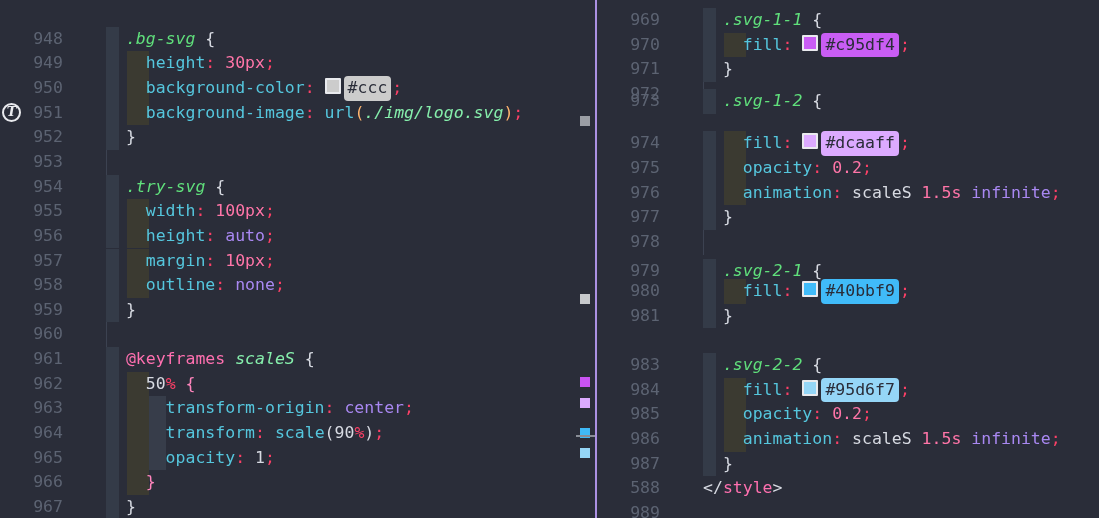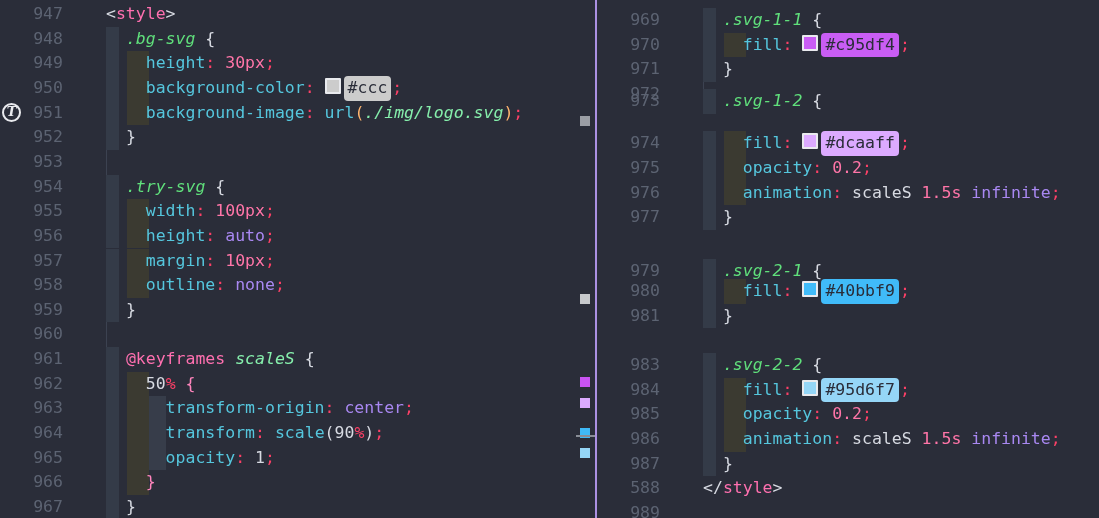--- a/index.html
+++ b/index.html
@@ -43,21 +43,20 @@
   }
   .ruler{position:absolute; top:0; right:0; width:20px; height:518px; z-index:5;}
   .rmark{position:absolute; left:5px; width:10px; height:10px;}
   .rcursor{position:absolute; left:1px; width:19px; height:2px; background:#898d96;}
 </style>
 </head>
 <body>
 
 <div class="editor">
   <div class="pane pane-left" id="pane-left">
-      <div class="line" style="top: 2px;"><span class="ln">947</span><span class="code"><span class="tk-punc">&lt;</span><span class="tk-tag">style</span><span class="tk-punc">&gt;</span></span></div>
       <div class="line" style="top: 26.65px; padding-left: 7px;"><span class="ibar" style="left: 106px; width: 13px; background: rgb(52, 59, 72);"></span><span class="ln">948</span><span class="code"><span class="tk-ws">  </span><span class="tk-sel">.bg-svg</span><span class="tk-punc"> {</span></span></div>
       <div class="line" style="top: 51.3px;"><span class="ibar" style="left: 106px; width: 13px; background: rgb(52, 59, 72);"></span><span class="ibar" style="left: 127px; width: 22px; background: rgb(59, 58, 49);"></span><span class="ln">949</span><span class="code"><span class="tk-ws">    </span><span class="tk-prop">height</span><span class="tk-op">:</span><span class="tk-ws"> </span><span class="tk-num">30px</span><span class="tk-op">;</span></span></div>
       <div class="line" style="top: 75.95px;"><span class="ibar" style="left: 106px; width: 13px; background: rgb(52, 59, 72);"></span><span class="ibar" style="left: 127px; width: 22px; background: rgb(59, 58, 49);"></span><span class="ln">950</span><span class="code"><span class="tk-ws">    </span><span class="tk-prop">background-color</span><span class="tk-op">:</span><span class="tk-ws"> </span><span class="swatch" style="background: rgb(204, 204, 204);"></span><span class="chip" style="background: rgb(204, 204, 204);">#ccc</span><span class="tk-op">;</span></span></div>
       <div class="line" style="top: 100.6px;"><span class="ibar" style="left: 106px; width: 13px; background: rgb(52, 59, 72);"></span><span class="ibar" style="left: 127px; width: 22px; background: rgb(59, 58, 49);"></span><span class="gutter-icon" style="top: 2px;">T</span><span class="ln">951</span><span class="code"><span class="tk-ws">    </span><span class="tk-prop">background-image</span><span class="tk-op">:</span><span class="tk-ws"> </span><span class="tk-fn">url</span><span class="tk-str">(</span><span class="tk-stri">./img/logo.svg</span><span class="tk-str">)</span><span class="tk-op">;</span></span></div>
       <div class="line" style="top: 125.25px;"><span class="ibar" style="left: 106px; width: 13px; background: rgb(52, 59, 72);"></span><span class="ln">952</span><span class="code"><span class="tk-ws">  </span><span class="tk-punc">}</span></span></div>
       <div class="line" style="top: 149.9px;"><span class="iguide" style="left: 106px;"></span><span class="ln">953</span><span class="code"></span></div>
       <div class="line" style="top: 174.55px;"><span class="ibar" style="left: 106px; width: 13px; background: rgb(52, 59, 72);"></span><span class="ln">954</span><span class="code"><span class="tk-ws">  </span><span class="tk-sel">.try-svg</span><span class="tk-punc"> {</span></span></div>
       <div class="line" style="top: 199.2px;"><span class="ibar" style="left: 106px; width: 13px; background: rgb(52, 59, 72);"></span><span class="ibar" style="left: 127px; width: 22px; background: rgb(59, 58, 49);"></span><span class="ln">955</span><span class="code"><span class="tk-ws">    </span><span class="tk-prop">width</span><span class="tk-op">:</span><span class="tk-ws"> </span><span class="tk-num">100px</span><span class="tk-op">;</span></span></div>
       <div class="line" style="top: 223.85px;"><span class="ibar" style="left: 106px; width: 13px; background: rgb(52, 59, 72);"></span><span class="ibar" style="left: 127px; width: 22px; background: rgb(59, 58, 49);"></span><span class="ln">956</span><span class="code"><span class="tk-ws">    </span><span class="tk-prop">height</span><span class="tk-op">:</span><span class="tk-ws"> </span><span class="tk-kw">auto</span><span class="tk-op">;</span></span></div>
       <div class="line" style="top: 248.5px;"><span class="ibar" style="left: 106px; width: 13px; background: rgb(52, 59, 72);"></span><span class="ibar" style="left: 127px; width: 22px; background: rgb(59, 58, 49);"></span><span class="ln">957</span><span class="code"><span class="tk-ws">    </span><span class="tk-prop">margin</span><span class="tk-op">:</span><span class="tk-ws"> </span><span class="tk-num">10px</span><span class="tk-op">;</span></span></div>
@@ -85,20 +84,21 @@
       <div class="line" style="top: -16.6px;"><span class="ln">968</span><span class="code"></span></div>
       <div class="line" style="top: 8.05px;"><span class="ibar" style="left: 106px; width: 13px; background: rgb(52, 59, 72);"></span><span class="ln">969</span><span class="code"><span class="tk-ws">  </span><span class="tk-sel">.svg-1-1</span><span class="tk-punc"> {</span></span></div>
       <div class="line" style="top: 32.7px;"><span class="ibar" style="left: 106px; width: 13px; background: rgb(52, 59, 72);"></span><span class="ibar" style="left: 127px; width: 22px; background: rgb(59, 58, 49);"></span><span class="ln">970</span><span class="code"><span class="tk-ws">    </span><span class="tk-prop">fill</span><span class="tk-op">:</span><span class="tk-ws"> </span><span class="swatch" style="background: rgb(201, 93, 244);"></span><span class="chip" style="background: rgb(201, 93, 244);">#c95df4</span><span class="tk-op">;</span></span></div>
       <div class="line" style="top: 57.35px;"><span class="ibar" style="left: 106px; width: 13px; background: rgb(52, 59, 72);"></span><span class="ln">971</span><span class="code"><span class="tk-ws">  </span><span class="tk-punc">}</span></span></div>
       <div class="line" style="top: 82px;"><span class="iguide" style="left: 106px;"></span><span class="ln">972</span><span class="code"></span></div>
       <div class="line" style="top: 89px;"><span class="ibar" style="left: 106px; width: 13px; background: rgb(52, 59, 72);"></span><span class="ln">973</span><span class="code"><span class="tk-ws">  </span><span class="tk-sel">.svg-1-2</span><span class="tk-punc"> {</span></span></div>
       <div class="line" style="top: 131.3px;"><span class="ibar" style="left: 106px; width: 13px; background: rgb(52, 59, 72);"></span><span class="ibar" style="left: 127px; width: 22px; background: rgb(59, 58, 49);"></span><span class="ln">974</span><span class="code"><span class="tk-ws">    </span><span class="tk-prop">fill</span><span class="tk-op">:</span><span class="tk-ws"> </span><span class="swatch" style="background: rgb(220, 170, 255);"></span><span class="chip" style="background: rgb(220, 170, 255);">#dcaaff</span><span class="tk-op">;</span></span></div>
       <div class="line" style="top: 155.95px;"><span class="ibar" style="left: 106px; width: 13px; background: rgb(52, 59, 72);"></span><span class="ibar" style="left: 127px; width: 22px; background: rgb(59, 58, 49);"></span><span class="ln">975</span><span class="code"><span class="tk-ws">    </span><span class="tk-prop">opacity</span><span class="tk-op">:</span><span class="tk-ws"> </span><span class="tk-num">0.2</span><span class="tk-op">;</span></span></div>
       <div class="line" style="top: 180.6px;"><span class="ibar" style="left: 106px; width: 13px; background: rgb(52, 59, 72);"></span><span class="ibar" style="left: 127px; width: 22px; background: rgb(59, 58, 49);"></span><span class="ln">976</span><span class="code"><span class="tk-ws">    </span><span class="tk-prop">animation</span><span class="tk-op">:</span><span class="tk-ws"> </span><span class="tk-val">scaleS</span><span class="tk-ws"> </span><span class="tk-num">1.5s</span><span class="tk-ws"> </span><span class="tk-kw">infinite</span><span class="tk-op">;</span></span></div>
       <div class="line" style="top: 205.25px;"><span class="ibar" style="left: 106px; width: 13px; background: rgb(52, 59, 72);"></span><span class="ln">977</span><span class="code"><span class="tk-ws">  </span><span class="tk-punc">}</span></span></div>
+      <div class="line" style="top: 229.9px;"><span class="iguide" style="left: 106px;"></span><span class="ln">978</span><span class="code"></span></div>
       <div class="line" style="top: 259px;"><span class="ibar" style="left: 106px; width: 13px; background: rgb(52, 59, 72);"></span><span class="ln">979</span><span class="code"><span class="tk-ws">  </span><span class="tk-sel">.svg-2-1</span><span class="tk-punc"> {</span></span></div>
       <div class="line" style="top: 279.2px;"><span class="ibar" style="left: 106px; width: 13px; background: rgb(52, 59, 72);"></span><span class="ibar" style="left: 127px; width: 22px; background: rgb(59, 58, 49);"></span><span class="ln">980</span><span class="code"><span class="tk-ws">    </span><span class="tk-prop">fill</span><span class="tk-op">:</span><span class="tk-ws"> </span><span class="swatch" style="background: rgb(64, 187, 249);"></span><span class="chip" style="background: rgb(64, 187, 249);">#40bbf9</span><span class="tk-op">;</span></span></div>
       <div class="line" style="top: 303.85px;"><span class="ibar" style="left: 106px; width: 13px; background: rgb(52, 59, 72);"></span><span class="ln">981</span><span class="code"><span class="tk-ws">  </span><span class="tk-punc">}</span></span></div>
       <div class="line" style="top: 353.15px;"><span class="ibar" style="left: 106px; width: 13px; background: rgb(52, 59, 72);"></span><span class="ln">983</span><span class="code"><span class="tk-ws">  </span><span class="tk-sel">.svg-2-2</span><span class="tk-punc"> {</span></span></div>
       <div class="line" style="top: 377.8px;"><span class="ibar" style="left: 106px; width: 13px; background: rgb(52, 59, 72);"></span><span class="ibar" style="left: 127px; width: 22px; background: rgb(59, 58, 49);"></span><span class="ln">984</span><span class="code"><span class="tk-ws">    </span><span class="tk-prop">fill</span><span class="tk-op">:</span><span class="tk-ws"> </span><span class="swatch" style="background: rgb(149, 214, 247);"></span><span class="chip" style="background: rgb(149, 214, 247);">#95d6f7</span><span class="tk-op">;</span></span></div>
       <div class="line" style="top: 402.45px;"><span class="ibar" style="left: 106px; width: 13px; background: rgb(52, 59, 72);"></span><span class="ibar" style="left: 127px; width: 22px; background: rgb(59, 58, 49);"></span><span class="ln">985</span><span class="code"><span class="tk-ws">    </span><span class="tk-prop">opacity</span><span class="tk-op">:</span><span class="tk-ws"> </span><span class="tk-num">0.2</span><span class="tk-op">;</span></span></div>
       <div class="line" style="top: 427.1px;"><span class="ibar" style="left: 106px; width: 13px; background: rgb(52, 59, 72);"></span><span class="ibar" style="left: 127px; width: 22px; background: rgb(59, 58, 49);"></span><span class="ln">986</span><span class="code"><span class="tk-ws">    </span><span class="tk-prop">animation</span><span class="tk-op">:</span><span class="tk-ws"> </span><span class="tk-val">scaleS</span><span class="tk-ws"> </span><span class="tk-num">1.5s</span><span class="tk-ws"> </span><span class="tk-kw">infinite</span><span class="tk-op">;</span></span></div>
       <div class="line" style="top: 451.75px;"><span class="ibar" style="left: 106px; width: 13px; background: rgb(52, 59, 72);"></span><span class="ln">987</span><span class="code"><span class="tk-ws">  </span><span class="tk-punc">}</span></span></div>
       <div class="line" style="top: 476.4px;"><span class="ln">588</span><span class="code"><span class="tk-punc">&lt;/</span><span class="tk-tag">style</span><span class="tk-punc">&gt;</span></span></div>
       <div class="line" style="top: 501.05px;"><span class="ln">989</span><span class="code"></span></div>

